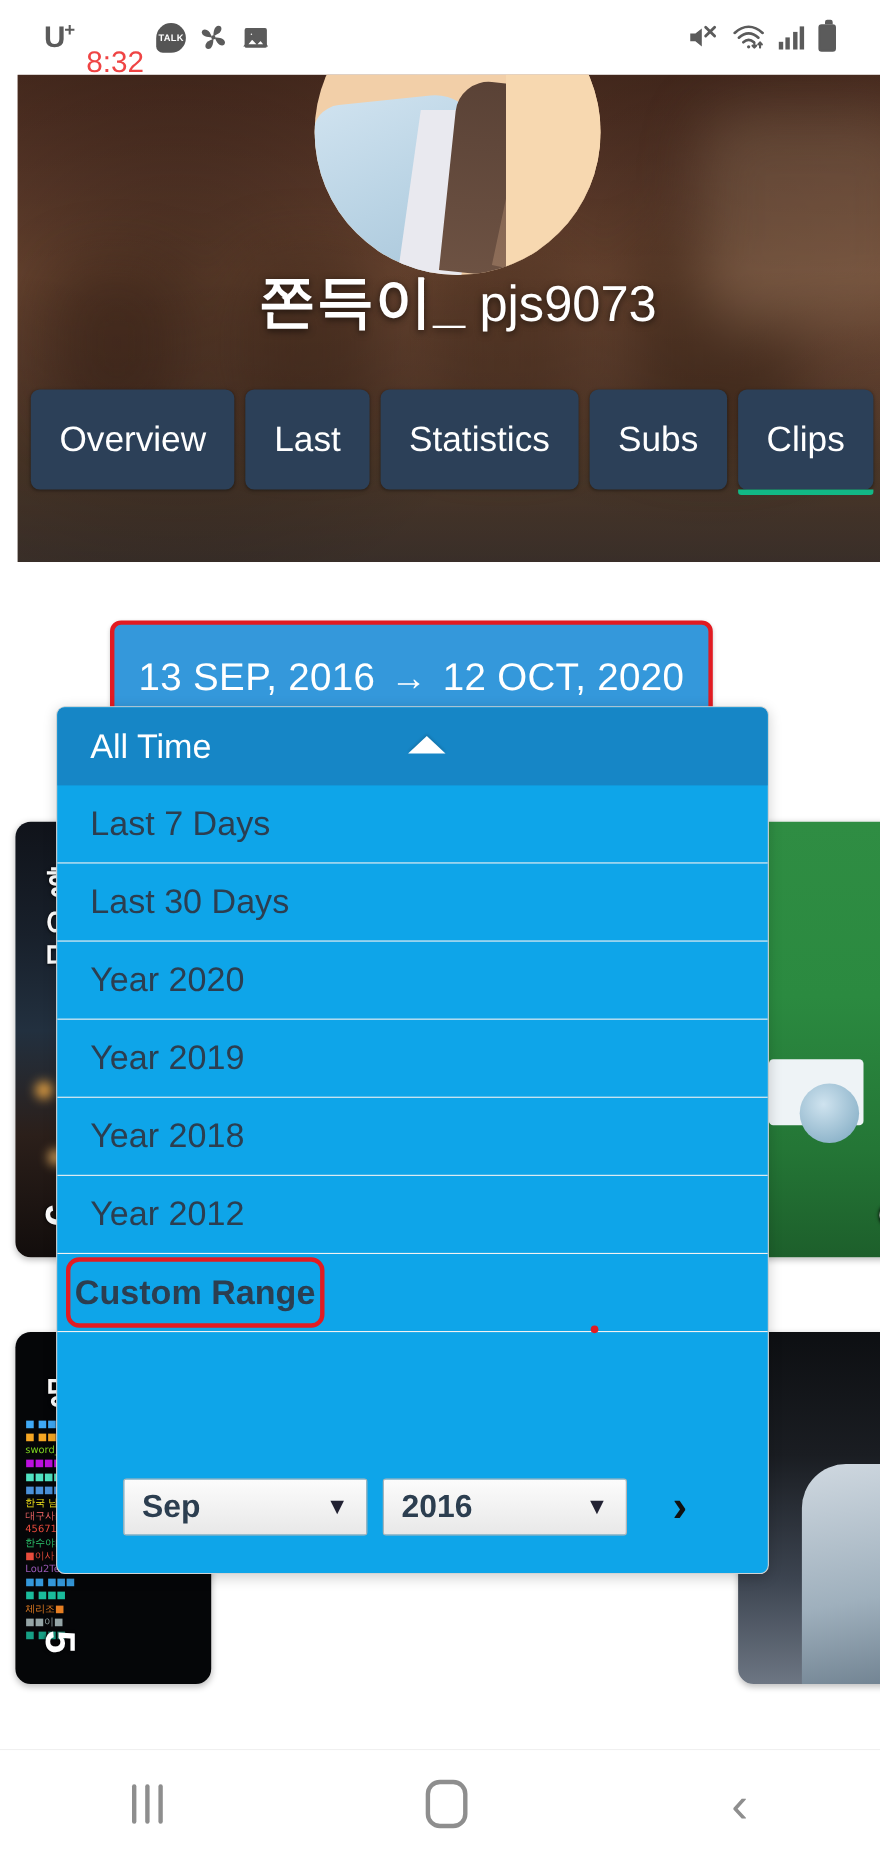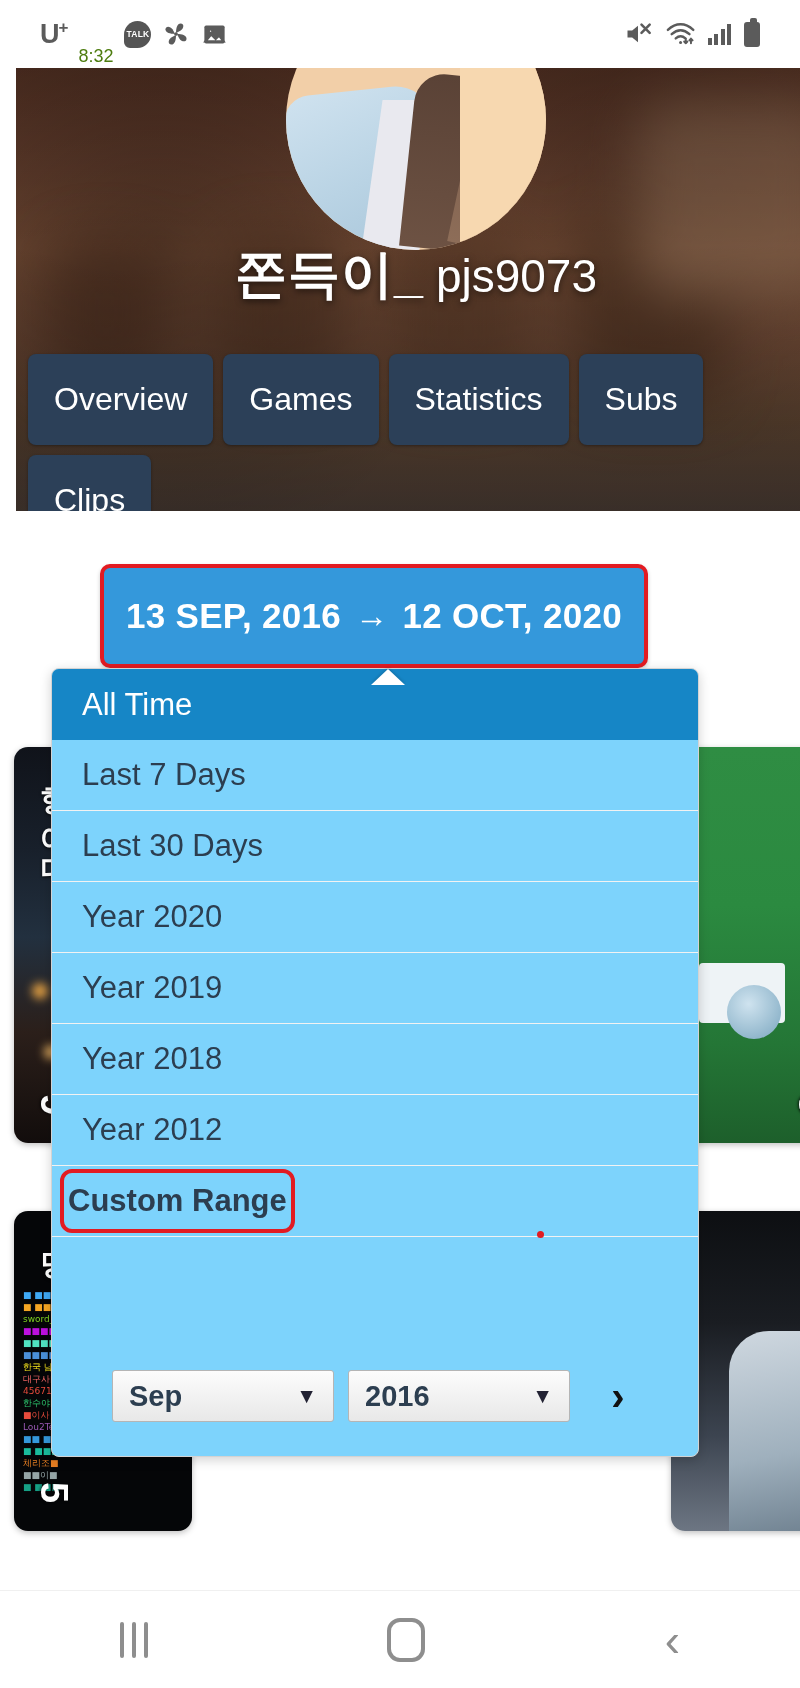--- a/index.html
+++ b/index.html
@@ -13,21 +13,21 @@
 
   
   .statusbar{
     position:absolute; top:0; left:0; width:800px; height:68px;
     background:#ffffff; display:flex; align-items:center;
     color:#5b5b5b;
   }
   .sb-left{ display:flex; align-items:center; gap:11px; margin-left:40px; }
   .sb-carrier{ font-size:27px; font-weight:700; letter-spacing:-1px; color:#5b5b5b; }
   .sb-carrier sup{ font-size:17px; vertical-align:super; }
-  .sb-time{ font-size:18px; font-weight:400; color:#4d7c0f;margin-top:44px; }
+  .sb-time{ font-size:27px; font-weight:400; color:#ef4444;margin-top:44px; }
   .sb-icon{ display:inline-flex; align-items:center; justify-content:center; }
   .kakao{
     width:27px;height:27px;border-radius:50% 50% 50% 6px;
     background:#555; color:#fff; font-size:8.5px; font-weight:700;
     display:flex;align-items:center;justify-content:center;
     letter-spacing:.2px;
   }
   .sb-right{ display:flex; align-items:center; gap:13px; margin-left:auto; margin-right:40px; }
   .bars{ display:flex; align-items:flex-end; gap:2.5px; height:22px; }
   .bars i{ display:block; width:4px; background:#5b5b5b; }
@@ -130,29 +130,29 @@
   }
   .cc-2 .clip-views, .cc-2 .clip-title{ left:auto; right:16px; }
   .cc-4 .clip-views, .cc-4 .clip-title{ left:auto; right:16px; }
 
   
   .range-btn-wrap{ position:absolute; left:100px; top:564px; width:548px; height:104px; z-index:20; }
   .range-btn{
     position:absolute; inset:0;
     background:#3498db; border:4px solid #e21b22; border-radius:10px;
     display:flex; align-items:center; justify-content:center;
-    color:#ffffff; font-size:35px; font-weight:700; letter-spacing:.3px;
+    color:#ffffff; font-size:35px; font-weight:400; letter-spacing:.3px;
     box-shadow:0 2px 4px rgba(0,0,0,.2);
   }
   .range-btn .arrow{ margin:0 14px; font-size:33px; }
 
   
   .dropdown{
-    position:absolute; left:51px; top:668px; width:648px; height:789px;
-    background:#7dd3fc; border:1px solid #d3d3d3; border-radius:8px;
+    position:absolute; left:51px; top:642px; width:648px; height:789px;
+    background:#0ea5e9; border:1px solid #d3d3d3; border-radius:8px;
     box-shadow:0 3px 12px rgba(0,0,0,.18); z-index:30; overflow:hidden;
   }
   .dd-caret{
     position:absolute; left:371px; top:669px; width:0; height:0; z-index:31;
     border-left:17px solid transparent; border-right:17px solid transparent;
     border-bottom:16px solid #ffffff;
     filter:drop-shadow(0 -2px 1px rgba(0,0,0,.12));
   }
   .dd-list{ padding:0; }
   .dd-item{
@@ -267,21 +267,21 @@
         <span class="av-collar"></span>
       <span class="av-hairA"></span>
         <span class="av-hairB"></span>
         <span class="av-skin"></span>
     </div>
     <div class="username">
       <span class="uname-ko">쫀득이_</span><span class="uname-id">pjs9073</span>
     </div>
     <div class="tabs">
       <div class="tab">Overview</div>
-      <div class="tab">Games</div>
+      <div class="tab">Last</div>
       <div class="tab">Statistics</div>
       <div class="tab">Subs</div>
       <div class="tab active">Clips</div>
     </div>
   </div>
 
   <div class="clips-area">
     <div class="clip-card cc-1">
       <div class="lights">
         <i style="left:18px;top:30px;width:16px;height:16px;background:#ffb347;"></i>

